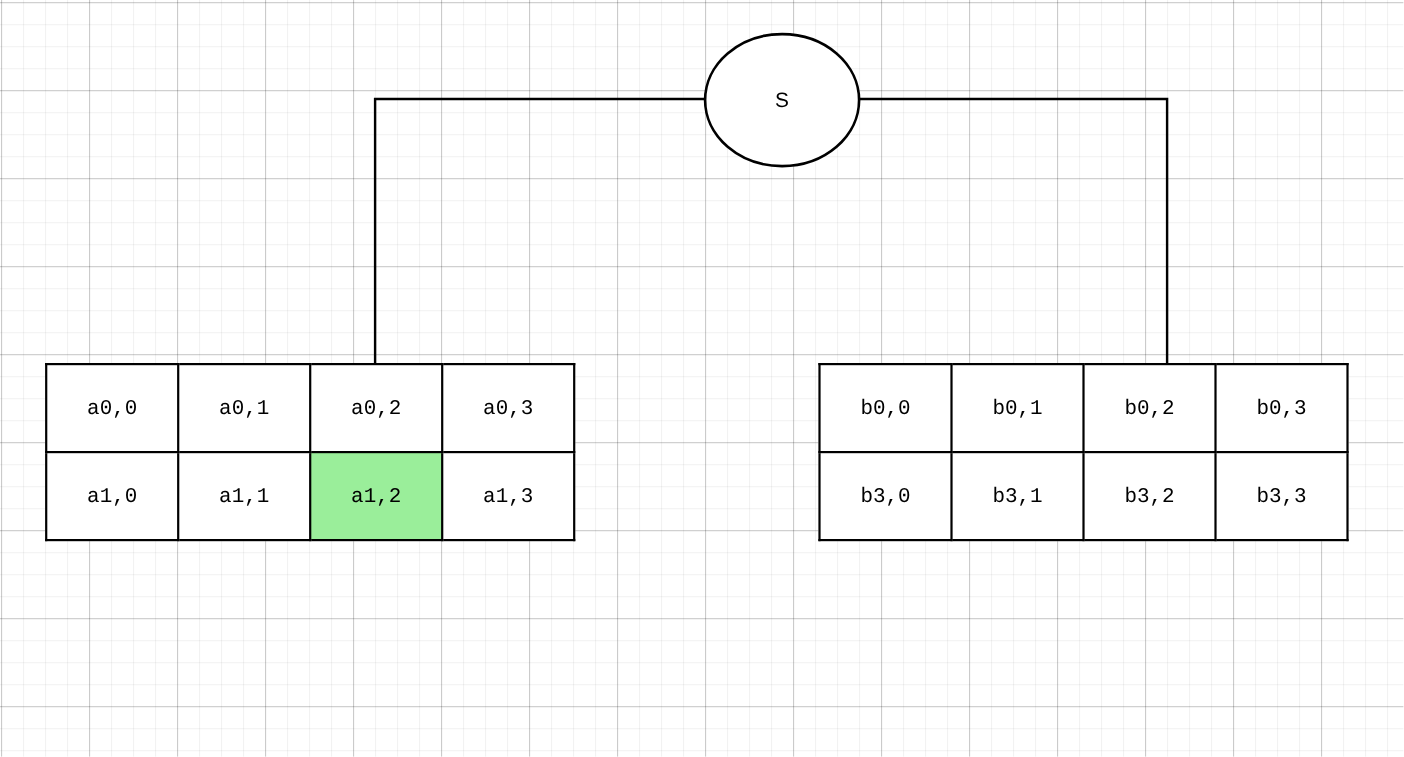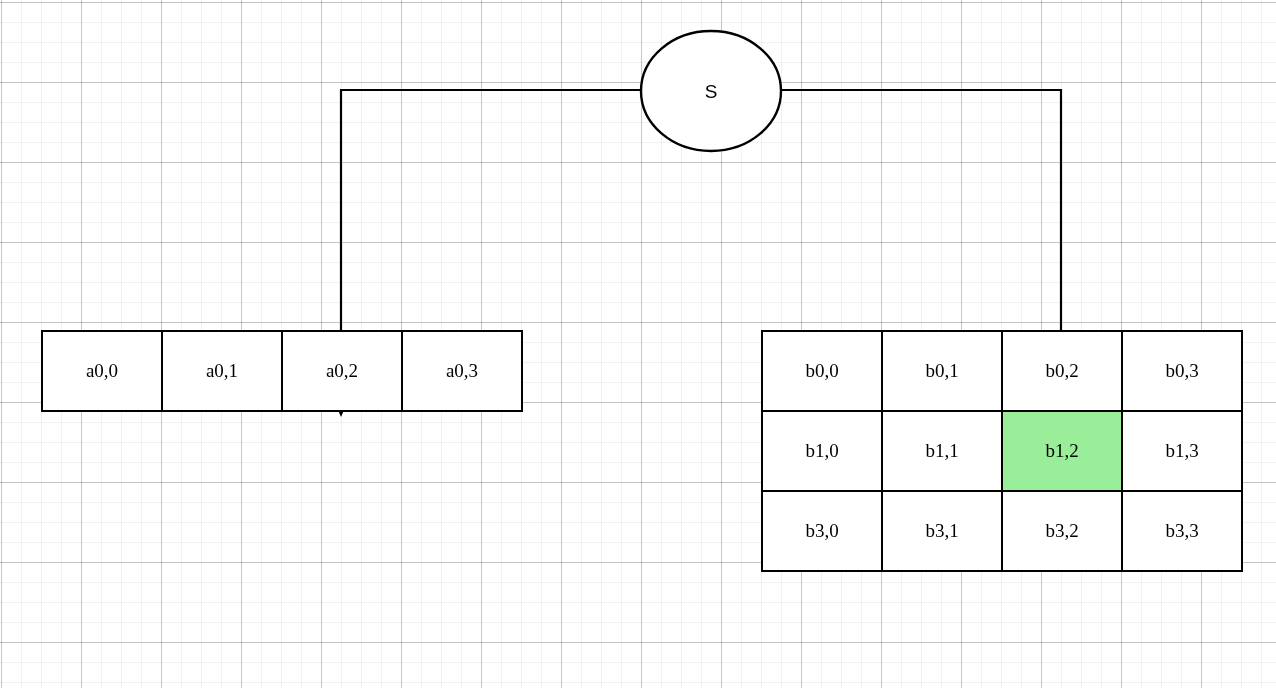--- a/index.html
+++ b/index.html
@@ -35,21 +35,21 @@
     border-collapse: collapse;
     background: #ffffff;
     border: 2px solid #000000;
   }
   .grid-table td {
     width: 118px;
     height: 78px;
     border: 2px solid #000000;
     text-align: center;
     vertical-align: middle;
-    font-family: Liberation Serif, serif;
+    font-family: Liberation Mono, monospace;
     font-size: 19px;
     color: #000000;
     background: #ffffff;
     padding: 0;
     margin-left: 20px;
   }
   .grid-table td.hl {
     background: #9AEE9A;
   }
   .node-label {
@@ -83,36 +83,36 @@
   <div class="node-label" style="left:641px; top:81px; width:140px;">S</div>
 
   <table class="grid-table" style="left:41px; top:330px;">
     <tbody>
       <tr>
         <td>a0,0</td>
         <td>a0,1</td>
         <td>a0,2</td>
         <td>a0,3</td>
       </tr>
+      <tr>
+        <td>a1,0</td>
+        <td>a1,1</td>
+        <td class="hl">a1,2</td>
+        <td>a1,3</td>
+      </tr>
     </tbody>
   </table>
 
-  <table class="grid-table" style="left:761px; top:330px;">
+  <table class="grid-table" style="left:744px; top:330px;">
     <tbody>
       <tr>
         <td>b0,0</td>
         <td>b0,1</td>
         <td>b0,2</td>
         <td>b0,3</td>
-      </tr>
-      <tr>
-        <td>b1,0</td>
-        <td>b1,1</td>
-        <td class="hl">b1,2</td>
-        <td>b1,3</td>
       </tr>
       <tr>
         <td>b3,0</td>
         <td>b3,1</td>
         <td>b3,2</td>
         <td>b3,3</td>
       </tr>
     </tbody>
   </table>
 

